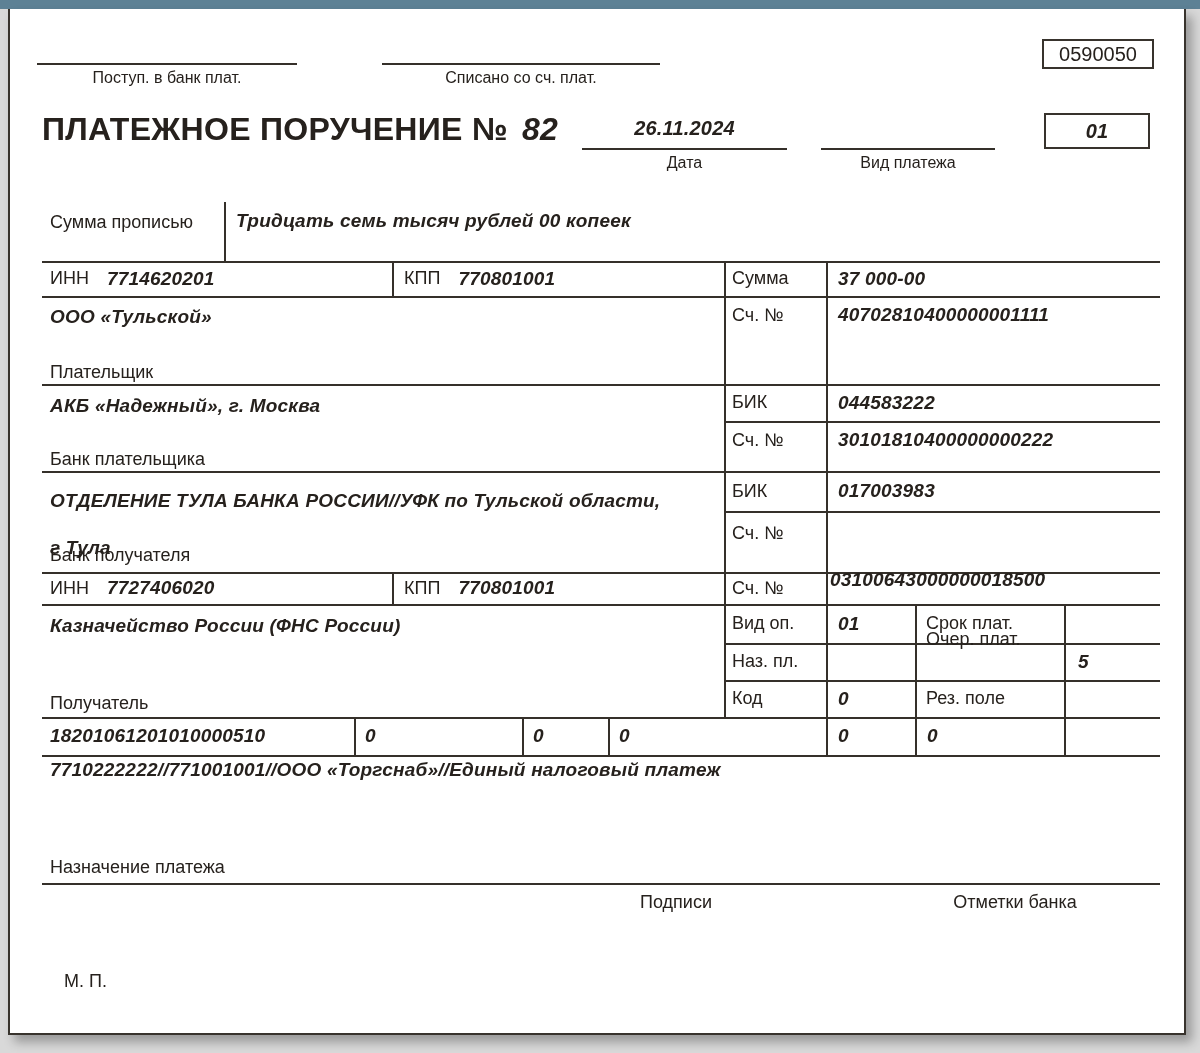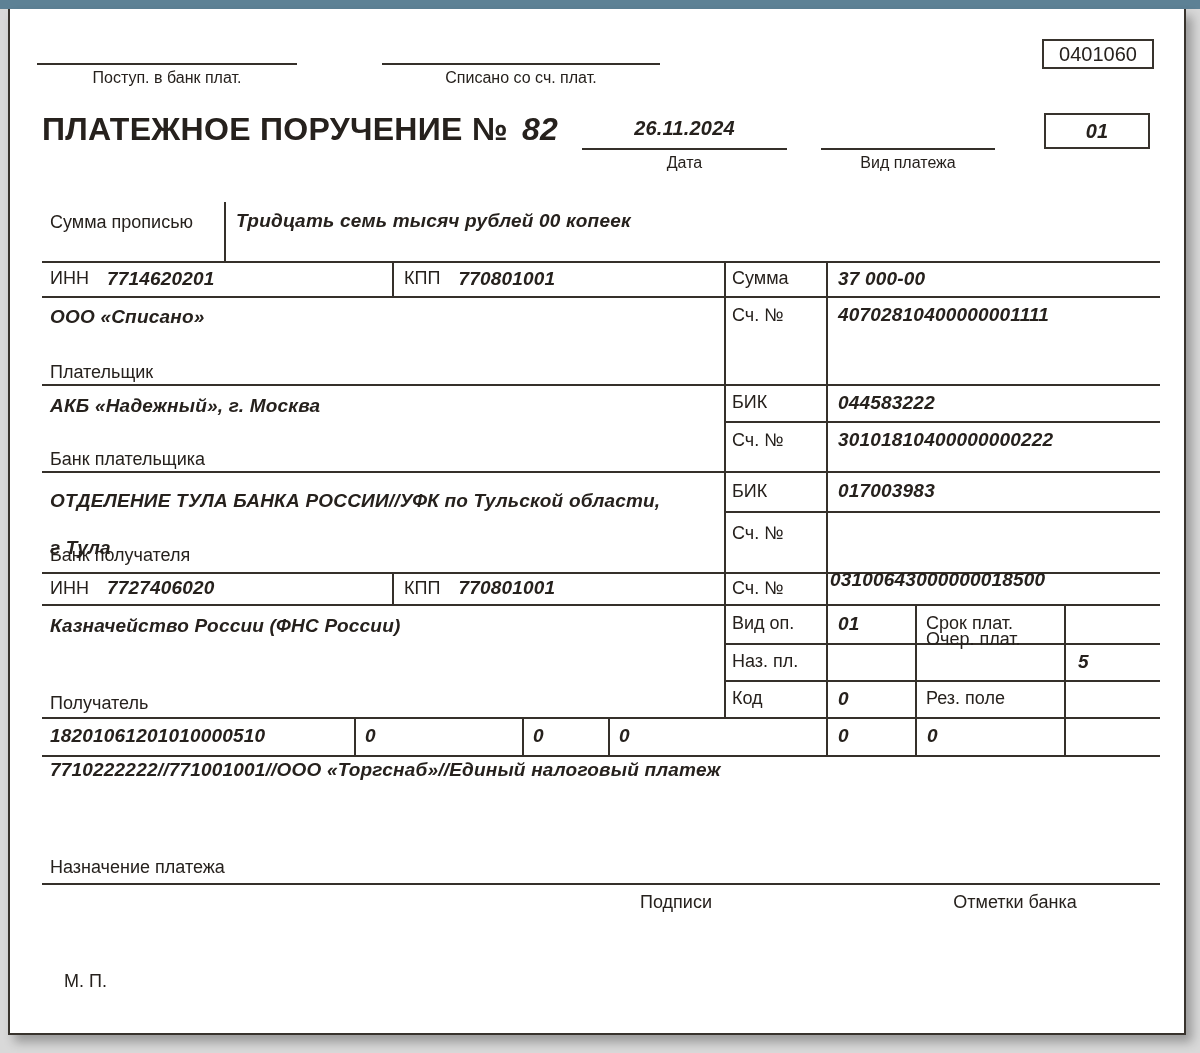--- a/index.html
+++ b/index.html
@@ -35,21 +35,21 @@
 <div class="strip"></div>
 
 <div class="card">
 
   <i class="hl" style="left:27px;top:54px;width:260px"></i>
   <i class="hl" style="left:372px;top:54px;width:278px"></i>
   <div class="abs ctr sm" style="left:27px;top:60px;width:260px">Поступ. в банк плат.</div>
   <div class="abs ctr sm" style="left:372px;top:60px;width:278px">Списано со сч. плат.</div>
 
   <div class="box" style="left:1032px;top:30px;width:112px;height:30px;font-size:20px">
-    <span>0401060</span>
+    <span>0590050</span>
   </div>
 
   <div class="abs title" style="left:32px;top:102px">
     <span>ПЛАТЕЖНОЕ ПОРУЧЕНИЕ №</span><span class="num">82</span>
   </div>
 
   <div class="abs ctr val" style="left:572px;top:108px;width:205px;font-size:20px">26.11.2024</div>
   <i class="hl" style="left:572px;top:139px;width:205px"></i>
   <div class="abs ctr sm" style="left:572px;top:145px;width:205px">Дата</div>
 
@@ -97,21 +97,21 @@
     <span class="lbl">КПП</span>
     <span class="val">770801001</span>
   </div>
   <div class="cell" style="left:714px;top:252px;width:102px;height:35px;padding-left:8px">
     <span class="lbl">Сумма</span>
   </div>
   <div class="cell" style="left:816px;top:252px;width:334px;height:35px;padding-left:12px">
     <span class="val">37 000-00</span>
   </div>
 
-  <div class="abs val" style="left:40px;top:297px">ООО «Списано»</div>
+  <div class="abs val" style="left:40px;top:297px">ООО «Тульской»</div>
   <div class="cell top-align" style="left:714px;top:287px;width:102px;height:40px;padding:9px 0 0 8px">
     <span class="lbl">Сч. №</span>
   </div>
   <div class="cell top-align" style="left:816px;top:287px;width:334px;height:40px;padding:8px 0 0 12px">
     <span class="val">40702810400000001111</span>
   </div>
   <div class="abs lbl" style="left:40px;top:353px">Плательщик</div>
 
   <div class="abs val" style="left:40px;top:386px">АКБ «Надежный», г. Москва</div>
   <div class="cell" style="left:714px;top:375px;width:102px;height:37px;padding-left:8px">

